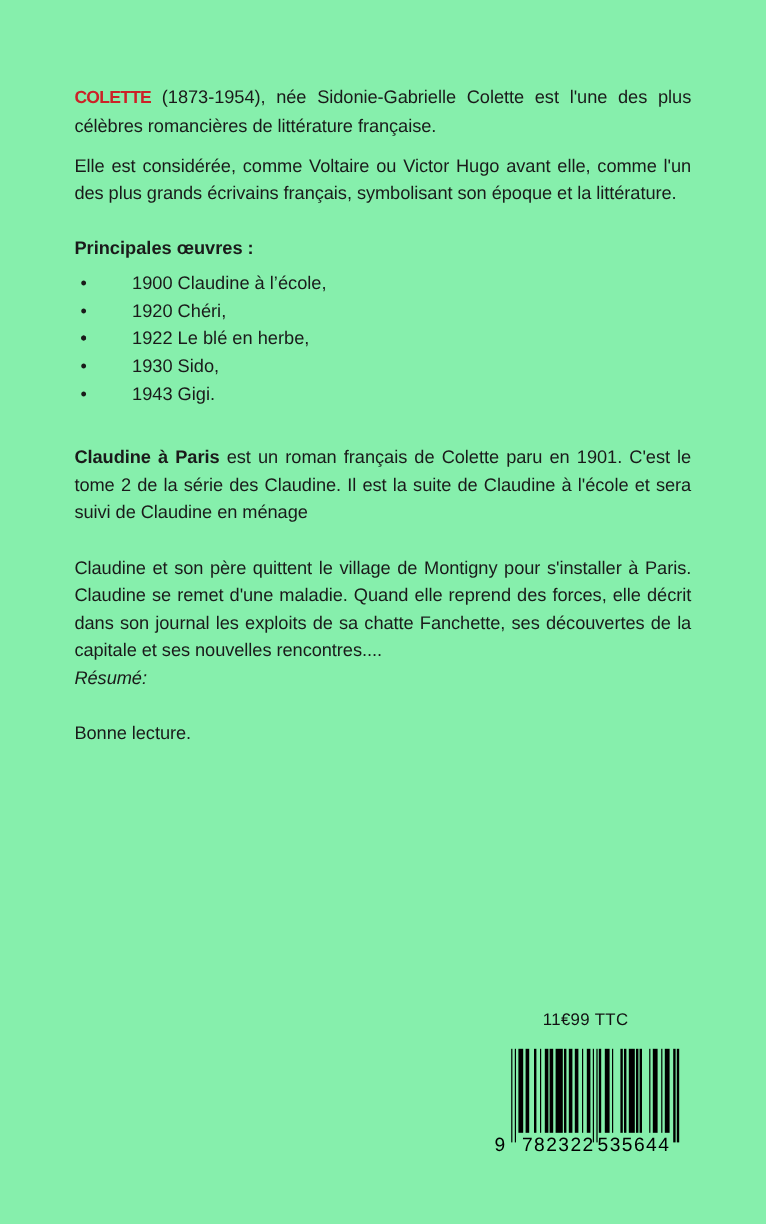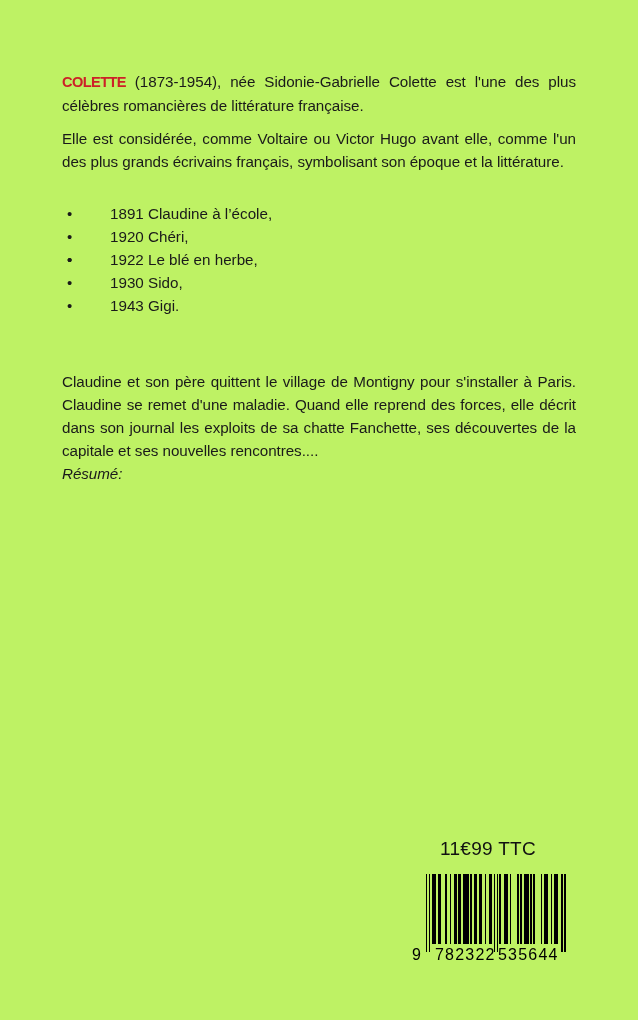--- a/index.html
+++ b/index.html
@@ -4,21 +4,21 @@
 <style>
   html, body {
     margin: 0;
     padding: 0;
     background: #ffffff;
   }
   .page {
     position: relative;
     width: 638px;
     height: 1020px;
-    background: #bef264;
+    background: #86efac;
     font-family: "Liberation Sans", sans-serif;
     color: #1a1a1a;
     overflow: hidden;
   }
   .content {
     position: absolute;
     left: 62px;
     top: 70px;
     width: 514px;
   }
@@ -84,21 +84,21 @@
   
   .price-block {
     position: absolute;
     left: 400px;
     top: 836px;
     width: 176px;
     text-align: center;
   }
   .price {
     font-family: "Liberation Sans", sans-serif;
-    font-size: 19px;
+    font-size: 14px;
     line-height: 26px;
     color: #111;
     letter-spacing: 0.3px;
     text-align: center;
   }
   .barcode-wrap {
     position: absolute;
     left: 408px;
     top: 874px;
     width: 160px;
@@ -157,41 +157,44 @@
     <p class="body"><span class="brand">COLETTE</span><span> (1873-1954), née Sidonie-Gabrielle Colette est l'une des plus célèbres romancières de littérature française.</span></p>
 
     <div class="gap-sm"></div>
 
 
 
     <p class="body nogap">Elle est considérée, comme Voltaire ou Victor Hugo avant elle, comme l'un des plus grands écrivains français, symbolisant son époque et la littérature.</p>
 
     <div class="gap-md"></div>
 
+    <h2 class="section-title">Principales œuvres :</h2>
 
     <ul class="works">
-      <li><span class="bullet">•</span><span>1891 Claudine à l’école,</span></li>
+      <li><span class="bullet">•</span><span>1900 Claudine à l’école,</span></li>
       <li><span class="bullet">•</span><span>1920 Chéri,</span></li>
       <li><span class="bullet">•</span></li>
       <li><span class="bullet">•</span><span>1922 Le blé en herbe,</span></li>
       <li><span class="bullet">•</span><span>1930 Sido,</span></li>
       <li><span class="bullet">•</span><span>1943 Gigi.</span></li>
     </ul>
 
     <div class="gap-lg"></div>
 
+    <p class="body"><span class="bold">Claudine à Paris</span><span> est un roman français de Colette paru en 1901.  C'est le tome 2 de la série des Claudine. Il est la suite de Claudine à l'école et sera suivi de Claudine en ménage</span></p>
 
     <div class="gap-md"></div>
 
     <p class="body nogap">Claudine et son père quittent le village de Montigny pour s'installer à Paris. Claudine se remet d'une maladie. Quand elle reprend des forces, elle décrit dans son journal les exploits de sa chatte Fanchette, ses découvertes de la capitale et ses nouvelles rencontres....</p>
 
     <p class="body italic">Résumé:</p>
 
     <div class="gap-md"></div>
 
+    <p class="body">Bonne lecture.</p>
 
   </div>
 
   <div class="price-block">
     <div class="price">11€99 TTC</div>
   </div>
 
   <div class="barcode-wrap">
     <div class="barcode" id="barcode-bars">
         <span class="bar tall" style="width: 1.47368px;"></span>

